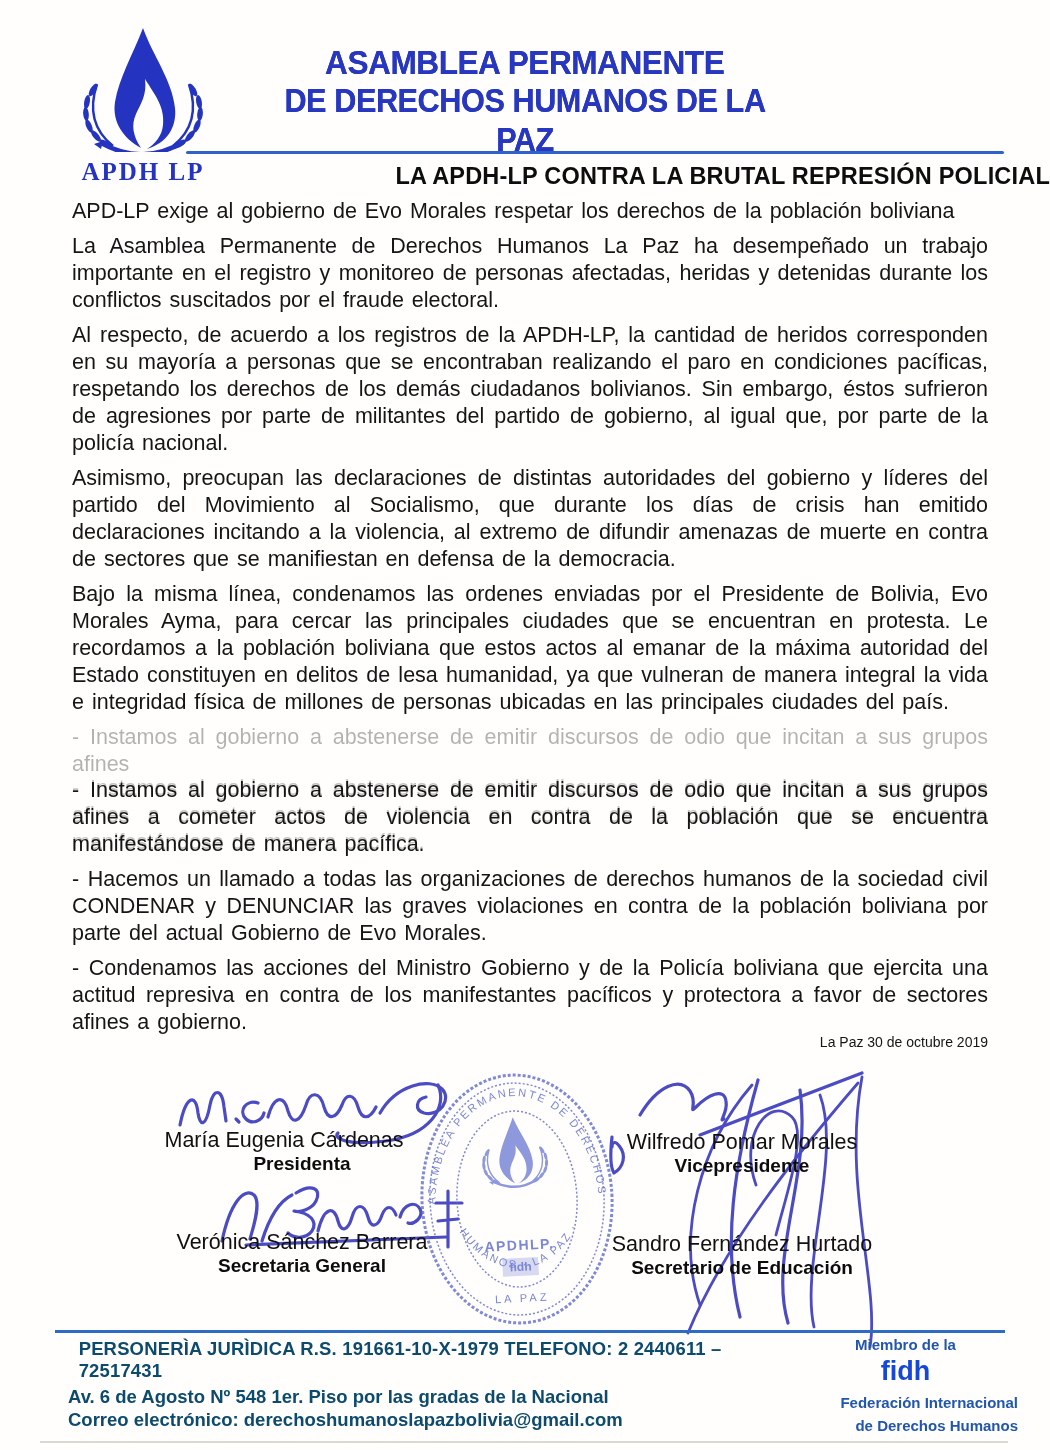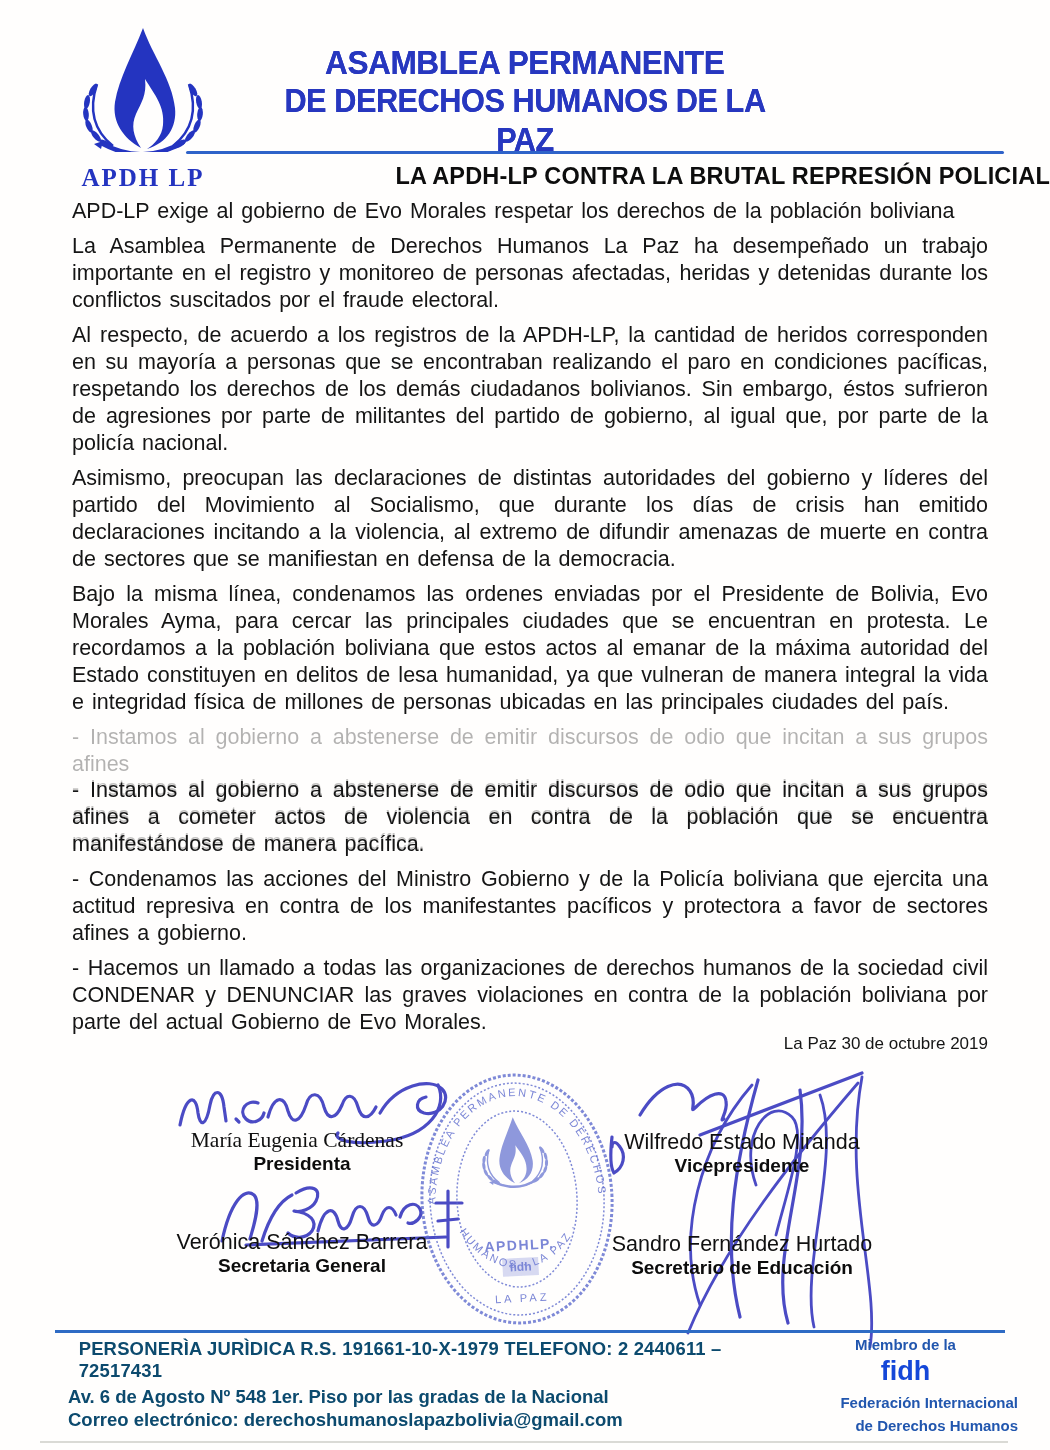--- a/index.html
+++ b/index.html
@@ -20,37 +20,37 @@
   }
   .org-title .t1{font-size:34px;}
   .org-title .t2{font-size:33px;}
   .blue-rule{left:186px;top:151px;width:818px;height:3px;background:#2f63c9;border-radius:2px;}
   .headline{
     left:0;top:163px;width:1050px;text-align:right;
     font-size:23.5px;font-weight:bold;color:#0d0d0d;letter-spacing:.2px;
   }
   .logo-block{left:58px;top:26px;width:170px;text-align:center;}
   .logo-acronym{
-    margin-top:8px;font-family:"Liberation Serif","DejaVu Serif",serif;
+    margin-top:2px;font-family:"Liberation Serif","DejaVu Serif",serif;
     font-weight:bold;font-size:25px;color:#2434c0;letter-spacing:2px;
   }
 
   
   .body-text{left:72px;top:198px;width:916px;}
   .body-text p{
     margin:0 0 8px 0;font-size:21.5px;line-height:27px;
     text-align:justify;word-spacing:2px;color:#151515;
   }
   .ghost{
     opacity:.32;filter:blur(.4px);
     margin-bottom:-1px !important;
   }
   .doubled{text-shadow:0 -2px 0 rgba(40,40,40,.28);}
   .date-line{
-    top:1034px;right:62px;font-size:17px;font-weight:bold;
+    top:1034px;right:62px;font-size:14px;font-weight:bold;
     font-weight:normal;color:#151515;
   }
 
   
   .sig-name{font-size:21.5px;color:#101010;white-space:nowrap;transform:translateX(-50%);}
   .sig-title{font-size:19px;font-weight:bold;color:#0c0c0c;white-space:nowrap;transform:translateX(-50%);}
   .ink{pointer-events:none;}
 
   
   .footer-rule{left:55px;top:1330px;width:950px;height:2.5px;background:#2e6bc4;}
@@ -108,22 +108,22 @@
   <div class="abs headline">LA APDH-LP CONTRA LA BRUTAL REPRESIÓN POLICIAL</div>
 
   <div class="abs body-text">
     <p>APD-LP exige al gobierno de Evo Morales respetar los derechos de la población boliviana</p>
     <p>La Asamblea Permanente de Derechos Humanos La Paz ha desempeñado un trabajo importante en el registro y monitoreo de personas afectadas, heridas y detenidas durante los conflictos suscitados por el fraude electoral.</p>
     <p>Al respecto, de acuerdo a los registros de la APDH-LP, la cantidad de heridos corresponden en su mayoría a personas que se encontraban realizando el paro en condiciones pacíficas, respetando los derechos de los demás ciudadanos bolivianos. Sin embargo, éstos sufrieron de agresiones por parte de militantes del partido de gobierno, al igual que, por parte de la policía nacional.</p>
     <p>Asimismo, preocupan las declaraciones de distintas autoridades del gobierno y líderes del partido del Movimiento al Socialismo, que durante los días de crisis han emitido declaraciones incitando a la violencia, al extremo de difundir amenazas de muerte en contra de sectores que se manifiestan en defensa de la democracia.</p>
     <p>Bajo la misma línea, condenamos las ordenes enviadas por el Presidente de Bolivia, Evo Morales Ayma, para cercar las principales ciudades que se encuentran en protesta. Le recordamos a la población boliviana que estos actos al emanar de la máxima autoridad del Estado constituyen en delitos de lesa humanidad, ya que vulneran de manera integral la vida e integridad física de millones de personas ubicadas en las principales ciudades del país.</p>
     <p class="ghost">- Instamos al gobierno a abstenerse de emitir discursos de odio que incitan a sus grupos afines</p>
     <p class="doubled">- Instamos al gobierno a abstenerse de emitir discursos de odio que incitan a sus grupos afines a cometer actos de violencia en contra de la población que se encuentra manifestándose de manera pacífica.</p>
+    <p>- Hacemos un llamado a todas las organizaciones de derechos humanos de la sociedad civil CONDENAR y DENUNCIAR las graves violaciones en contra de la población boliviana por parte del actual Gobierno de Evo Morales.</p>
     <p>- Condenamos las acciones del Ministro Gobierno y de la Policía boliviana que ejercita una actitud represiva en contra de los manifestantes pacíficos y protectora a favor de sectores afines a gobierno.</p>
-    <p>- Hacemos un llamado a todas las organizaciones de derechos humanos de la sociedad civil CONDENAR y DENUNCIAR las graves violaciones en contra de la población boliviana por parte del actual Gobierno de Evo Morales.</p>
   </div>
 
   <div class="abs date-line">La Paz 30 de octubre 2019</div>
 
   <svg class="abs ink" style="left:0;top:1055px;" width="1050" height="300" viewBox="0 0 1050 300">
     <g stroke="#3c3cc0" stroke-width="3.2" fill="none" stroke-linecap="round" stroke-linejoin="round" opacity=".92">
 
       <g>
         <path d="M180,70 C186,40 196,38 198,58 C200,72 206,72 210,50 C213,34 222,32 224,52 L226,66"></path>
         <path d="M236,64 l3,3"></path>
@@ -179,23 +179,23 @@
         <textPath href="#stampBottomArc" startOffset="50%" text-anchor="middle">HUMANOS · LA PAZ ·</textPath>
       </text>
       <use href="#flameArt" transform="translate(58,48) scale(0.55)" color="#5a68cc" opacity=".85"></use>
       <text x="102" y="182" font-size="14" font-weight="bold" letter-spacing="1.5" text-anchor="middle">APDHLP.</text>
       <rect x="84" y="190" width="36" height="18" fill="#5a68cc" opacity=".3"></rect>
       <text x="102" y="203" font-size="12" font-weight="bold" text-anchor="middle">fidh</text>
       <text x="102" y="234" font-size="11" letter-spacing="3" text-anchor="middle">LA PAZ</text>
     </g>
   </svg>
 
-  <div class="abs sig-name" style="left:297px;top:1128px;font-family:Liberation Serif, serif;">María Eugenia Cárdenas</div>
+  <div class="abs sig-name" style="left:284px;top:1128px;">María Eugenia Cárdenas</div>
   <div class="abs sig-title" style="left:302px;top:1153px;">Presidenta</div>
-  <div class="abs sig-name" style="left:742px;top:1130px;">Wilfredo Estado Miranda</div>
+  <div class="abs sig-name" style="left:742px;top:1130px;">Wilfredo Pomar Morales</div>
   <div class="abs sig-title" style="left:742px;top:1155px;">Vicepresidente</div>
   <div class="abs sig-name" style="left:302px;top:1230px;">Verónica Sánchez Barrera</div>
   <div class="abs sig-title" style="left:302px;top:1255px;">Secretaria General</div>
   <div class="abs sig-name" style="left:742px;top:1232px;">Sandro Fernández Hurtado</div>
   <div class="abs sig-title" style="left:742px;top:1257px;">Secretario de Educación</div>
 
   <div class="abs footer-rule"></div>
   <div class="abs footer-left">
     <div class="f1">PERSONERÌA JURÌDICA R.S. 191661-10-X-1979 TELEFONO: 2 2440611 – 72517431</div>
     <div class="f2">Av. 6 de Agosto Nº 548 1er. Piso por las gradas de la Nacional</div>

